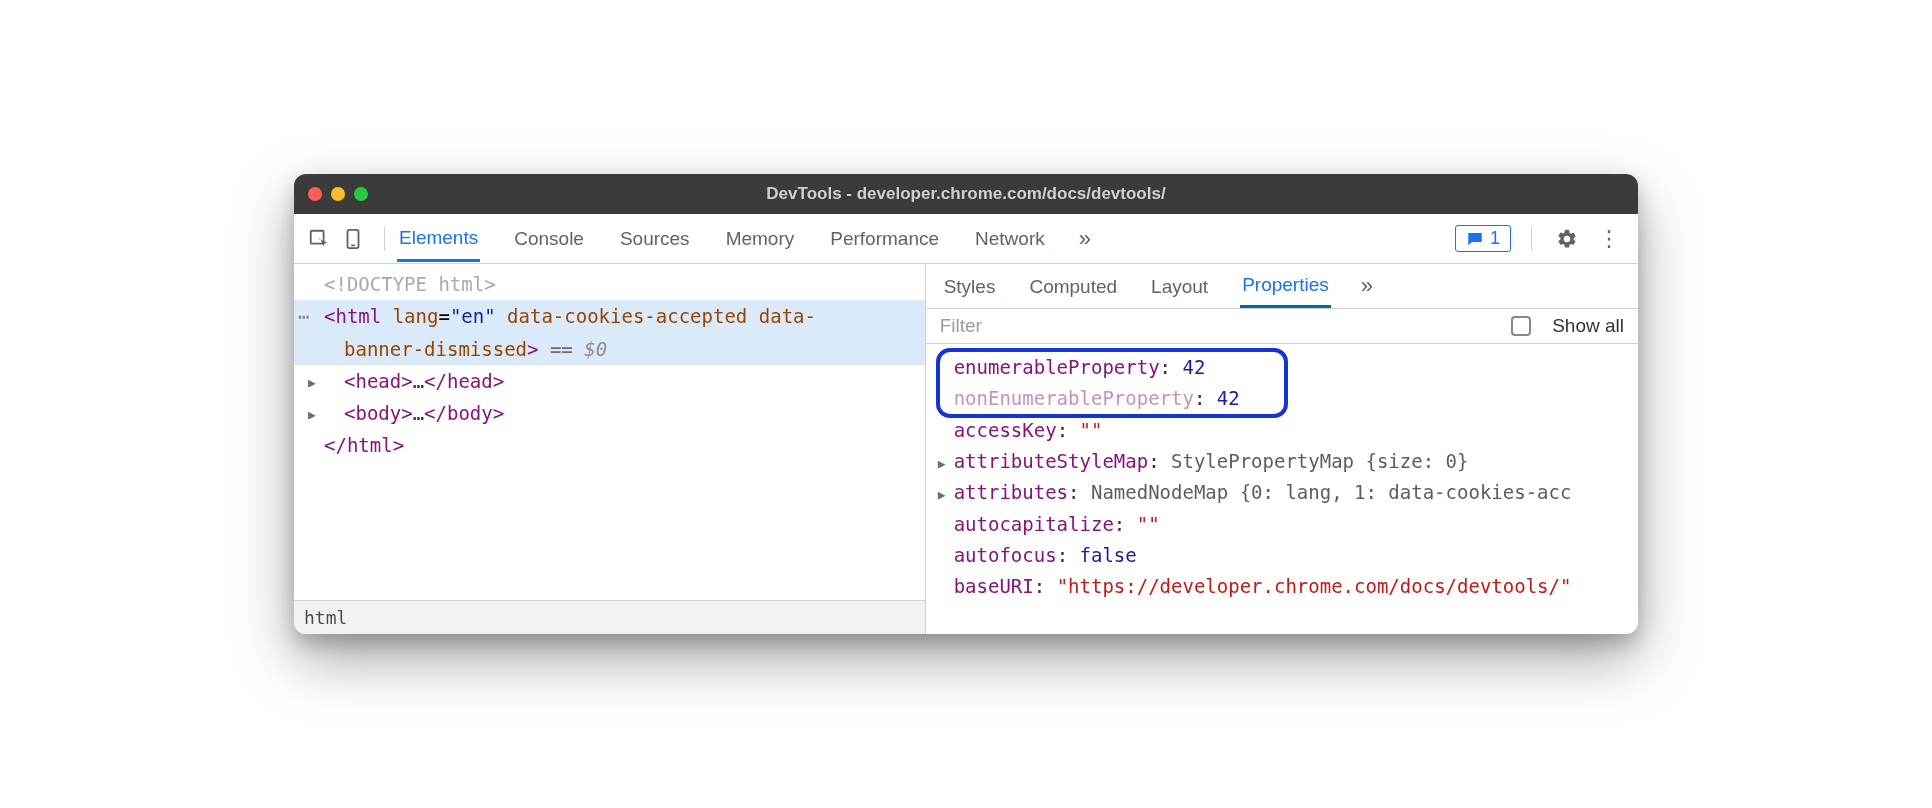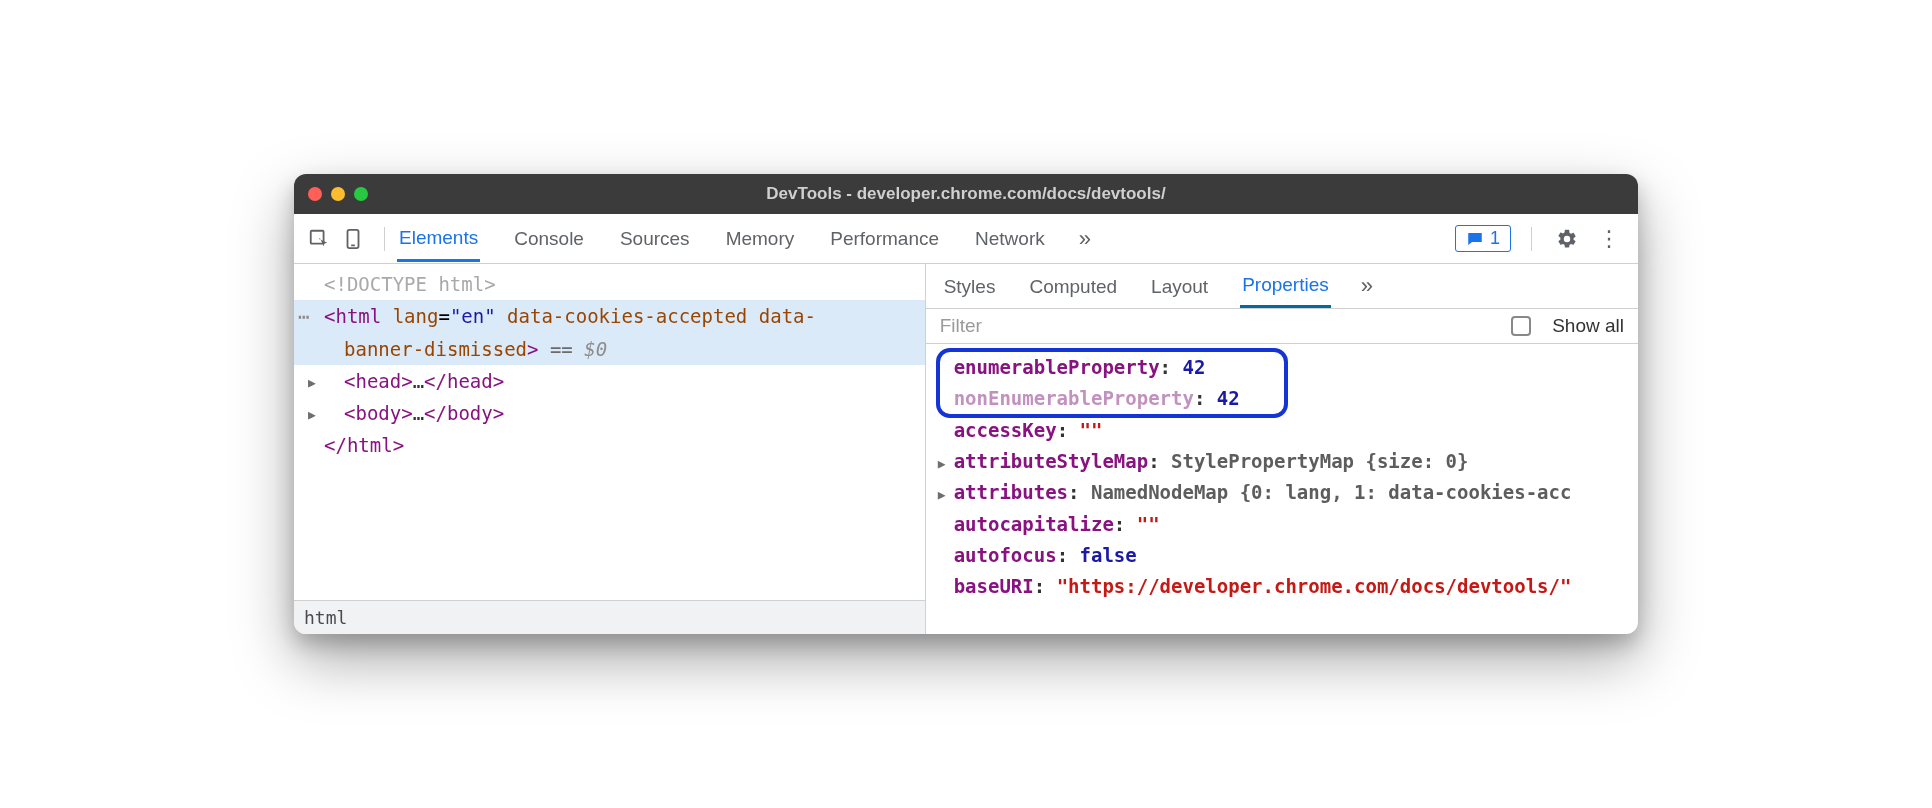--- a/index.html
+++ b/index.html
@@ -67,21 +67,21 @@
   .breadcrumb { background:#f1f2f3; border-top:1px solid #d0d0d0; padding:6px 10px; font-family: Menlo, Consolas, monospace; font-size:18px; color:#4a4a52; }
   .right-panel { flex:1; display:flex; flex-direction:column; overflow:hidden; }
   .subtabs { display:flex; align-items:center; gap:30px; font-size:19px; color:#5f6367; padding: 0 16px; border-bottom:1px solid #d0d0d0; }
   .subtab { padding:10px 2px 9px; cursor:pointer; }
   .subtab.active { color:#1a73e8; border-bottom:3px solid #0369a1; }
   .filterbar { display:flex; align-items:center; border-bottom:1px solid #d0d0d0; padding: 6px 14px; color:#888; font-size:19px; }
   .filterinput { flex:1; border:none; outline:none; font-size:19px; color:#333; }
   .filterinput::placeholder { color:#9a9a9a; }
   .showall { display:flex; align-items:center; gap:21px; color:#333; font-size:19px; }
   .cb { width:20px; height:20px; border:2px solid #888; border-radius:4px; }
-  .proplist { flex:1; font-family: Menlo, Consolas, monospace; font-size:19px; line-height:1.65; padding: 8px 0 0 6px; overflow:hidden; position:relative;font-weight:bold; }
+  .proplist { flex:1; font-family: Menlo, Consolas, monospace; font-size:19px; line-height:1.65; padding: 8px 0 0 6px; overflow:hidden; position:relative; }
   .highlight-box {
     position:absolute; border:4px solid #1434d6; border-radius:14px;
     left: 10px; top: 4px; width: 352px; height: 70px; pointer-events:none;
   }
   .prop-row { padding-left: 22px; position:relative; white-space:nowrap; }
   .prop-row .pcaret { position:absolute; left:6px; top:7px; color:#6e6e6e; font-size:13px; }
   .pname { color:#881280; }
   .pname.dim { color:#b87fb4; opacity:0.85; }
   .pcolon { color:#333; }
   .pvalnum { color:#1a1aa6; }

